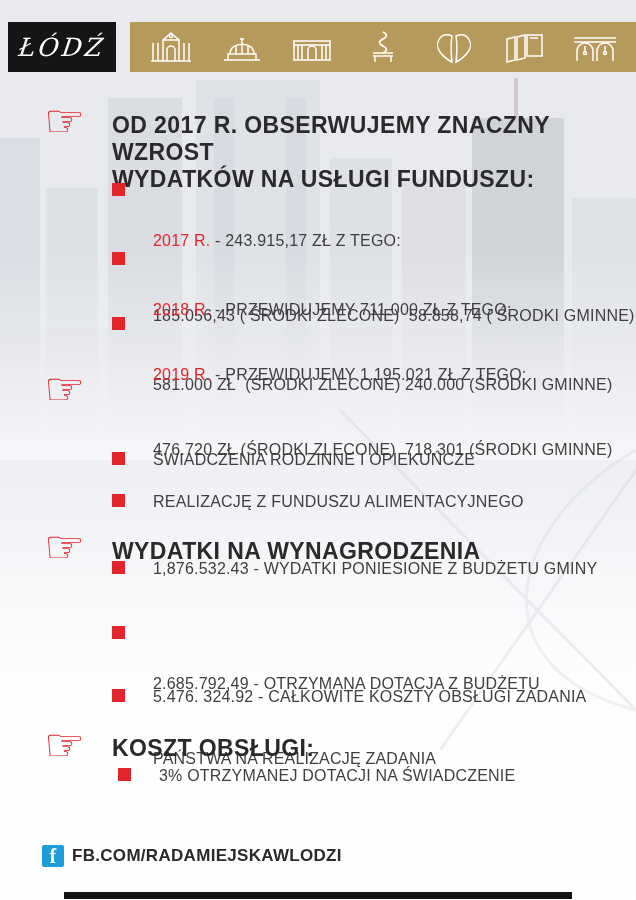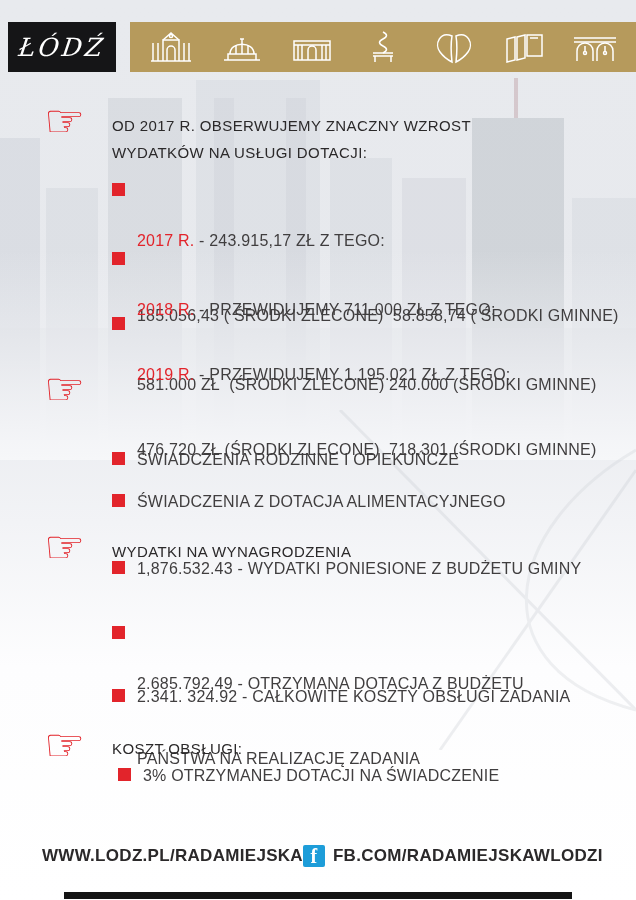--- a/index.html
+++ b/index.html
@@ -18,25 +18,25 @@
   .logo-text{color:#ffffff;font-family:"DejaVu Serif",serif;font-style:italic;
     font-size:25px;letter-spacing:3px;transform:skewX(-8deg);}
   .gold-bar{position:absolute;left:130px;top:22px;width:506px;height:50px;background:#b69a5c;
     display:flex;align-items:center;justify-content:space-around;padding:0 6px;box-sizing:border-box;}
   .gold-bar svg{display:block;}
 
   .hand{position:absolute;left:44px;color:#e2242b;font-size:46px;line-height:1;
     font-family:"DejaVu Sans",sans-serif;}
   .hand1{top:98px}.hand2{top:366px}.hand3{top:524px}.hand4{top:722px}
 
-  .heading{position:absolute;left:112px;font-size:15px;font-weight:normal;color:#2b292a;
+  .heading{position:absolute;left:112px;font-size:23px;font-weight:bold;color:#2b292a;
     letter-spacing:.4px;line-height:27px;}
   .h1{top:112px}.h2{top:379px}.h3{top:538px}.h4{top:735px}
 
-  .bullet{position:absolute;left:112px;display:flex;align-items:flex-start;}
+  .bullet{position:absolute;left:112px;display:flex;align-items:flex-start;gap:16px;}
   .sq{width:13px;height:13px;background:#e2242b;margin-top:5px;flex:none;}
   .btext{margin-left:12px;font-size:16px;line-height:25px;color:#403e3f;
     letter-spacing:.2px;white-space:pre-wrap;}
   .year{color:#e2242b;}
   .b11{top:178px}.b12{top:247px}.b13{top:312px}
   .b21{top:447px}.b22{top:489px}
   .b31{top:556px}.b32{top:621px}.b33{top:684px}
   .b41{top:763px;left:118px}
 
   .footer{position:absolute;left:42px;right:36px;top:845px;display:flex;
@@ -126,21 +126,21 @@
         <path d="M12 22 V17 M32 22 V17"></path>
         <circle cx="12" cy="24" r="1.5"></circle>
           <circle cx="32" cy="24" r="1.5"></circle>
       </svg>
     </span>
   </div>
 
   <span class="hand hand1">☞</span>
   <div class="heading h1">
     <div>OD 2017 R. OBSERWUJEMY ZNACZNY WZROST</div>
-    <div>WYDATKÓW NA USŁUGI DOTACJI:</div>
+    <div>WYDATKÓW NA USŁUGI FUNDUSZU:</div>
   </div>
 
   <div class="bullet b11">
     <span class="sq"></span>
     <div class="btext">
       <div><span class="year">2017 R.</span><span> - 243.915,17 ZŁ Z TEGO:</span></div>
       <div>185.056,43 ( ŚRODKI ZLECONE)  58.858,74 ( ŚRODKI GMINNE)</div>
     </div>
   </div>
   <div class="bullet b12">
@@ -158,54 +158,53 @@
     </div>
   </div>
 
   <span class="hand hand2">☞</span>
   <div class="bullet b21">
     <span class="sq"></span>
     <div class="btext">ŚWIADCZENIA RODZINNE I OPIEKUŃCZE</div>
   </div>
   <div class="bullet b22">
     <span class="sq"></span>
-    <div class="btext">ŚWIADCZENIA Z DOTACJA ALIMENTACYJNEGO</div>
+    <div class="btext">REALIZACJĘ Z FUNDUSZU ALIMENTACYJNEGO</div>
   </div>
 
   <span class="hand hand3">☞</span>
   <div class="heading h3">
     <div>WYDATKI NA WYNAGRODZENIA</div>
   </div>
   <div class="bullet b31">
     <span class="sq"></span>
     <div class="btext">1,876.532.43 - WYDATKI PONIESIONE Z BUDŻETU GMINY</div>
   </div>
   <div class="bullet b32">
     <span class="sq"></span>
     <div class="btext">
       <div>2.685.792,49 - OTRZYMANA DOTACJA Z BUDŻETU</div>
       <div>PAŃSTWA NA REALIZACJĘ ZADANIA</div>
     </div>
   </div>
   <div class="bullet b33">
     <span class="sq"></span>
-    <div class="btext">2.341. 324.92 - CAŁKOWITE KOSZTY OBSŁUGI ZADANIA</div>
+    <div class="btext">5.476. 324.92 - CAŁKOWITE KOSZTY OBSŁUGI ZADANIA</div>
   </div>
 
   <span class="hand hand4">☞</span>
   <div class="heading h4">
     <div>KOSZT OBSŁUGI:</div>
   </div>
   <div class="bullet b41">
     <span class="sq"></span>
     <div class="btext">3% OTRZYMANEJ DOTACJI NA ŚWIADCZENIE</div>
   </div>
 
   <div class="footer">
-    <span>WWW.LODZ.PL/RADAMIEJSKA</span>
     <span class="fb-group">
       <span class="fb-icon">f</span>
       <span>FB.COM/RADAMIEJSKAWLODZI</span>
     </span>
   </div>
 
   <div class="bottom-bar"></div>
 </div>
 
 </body></html>

